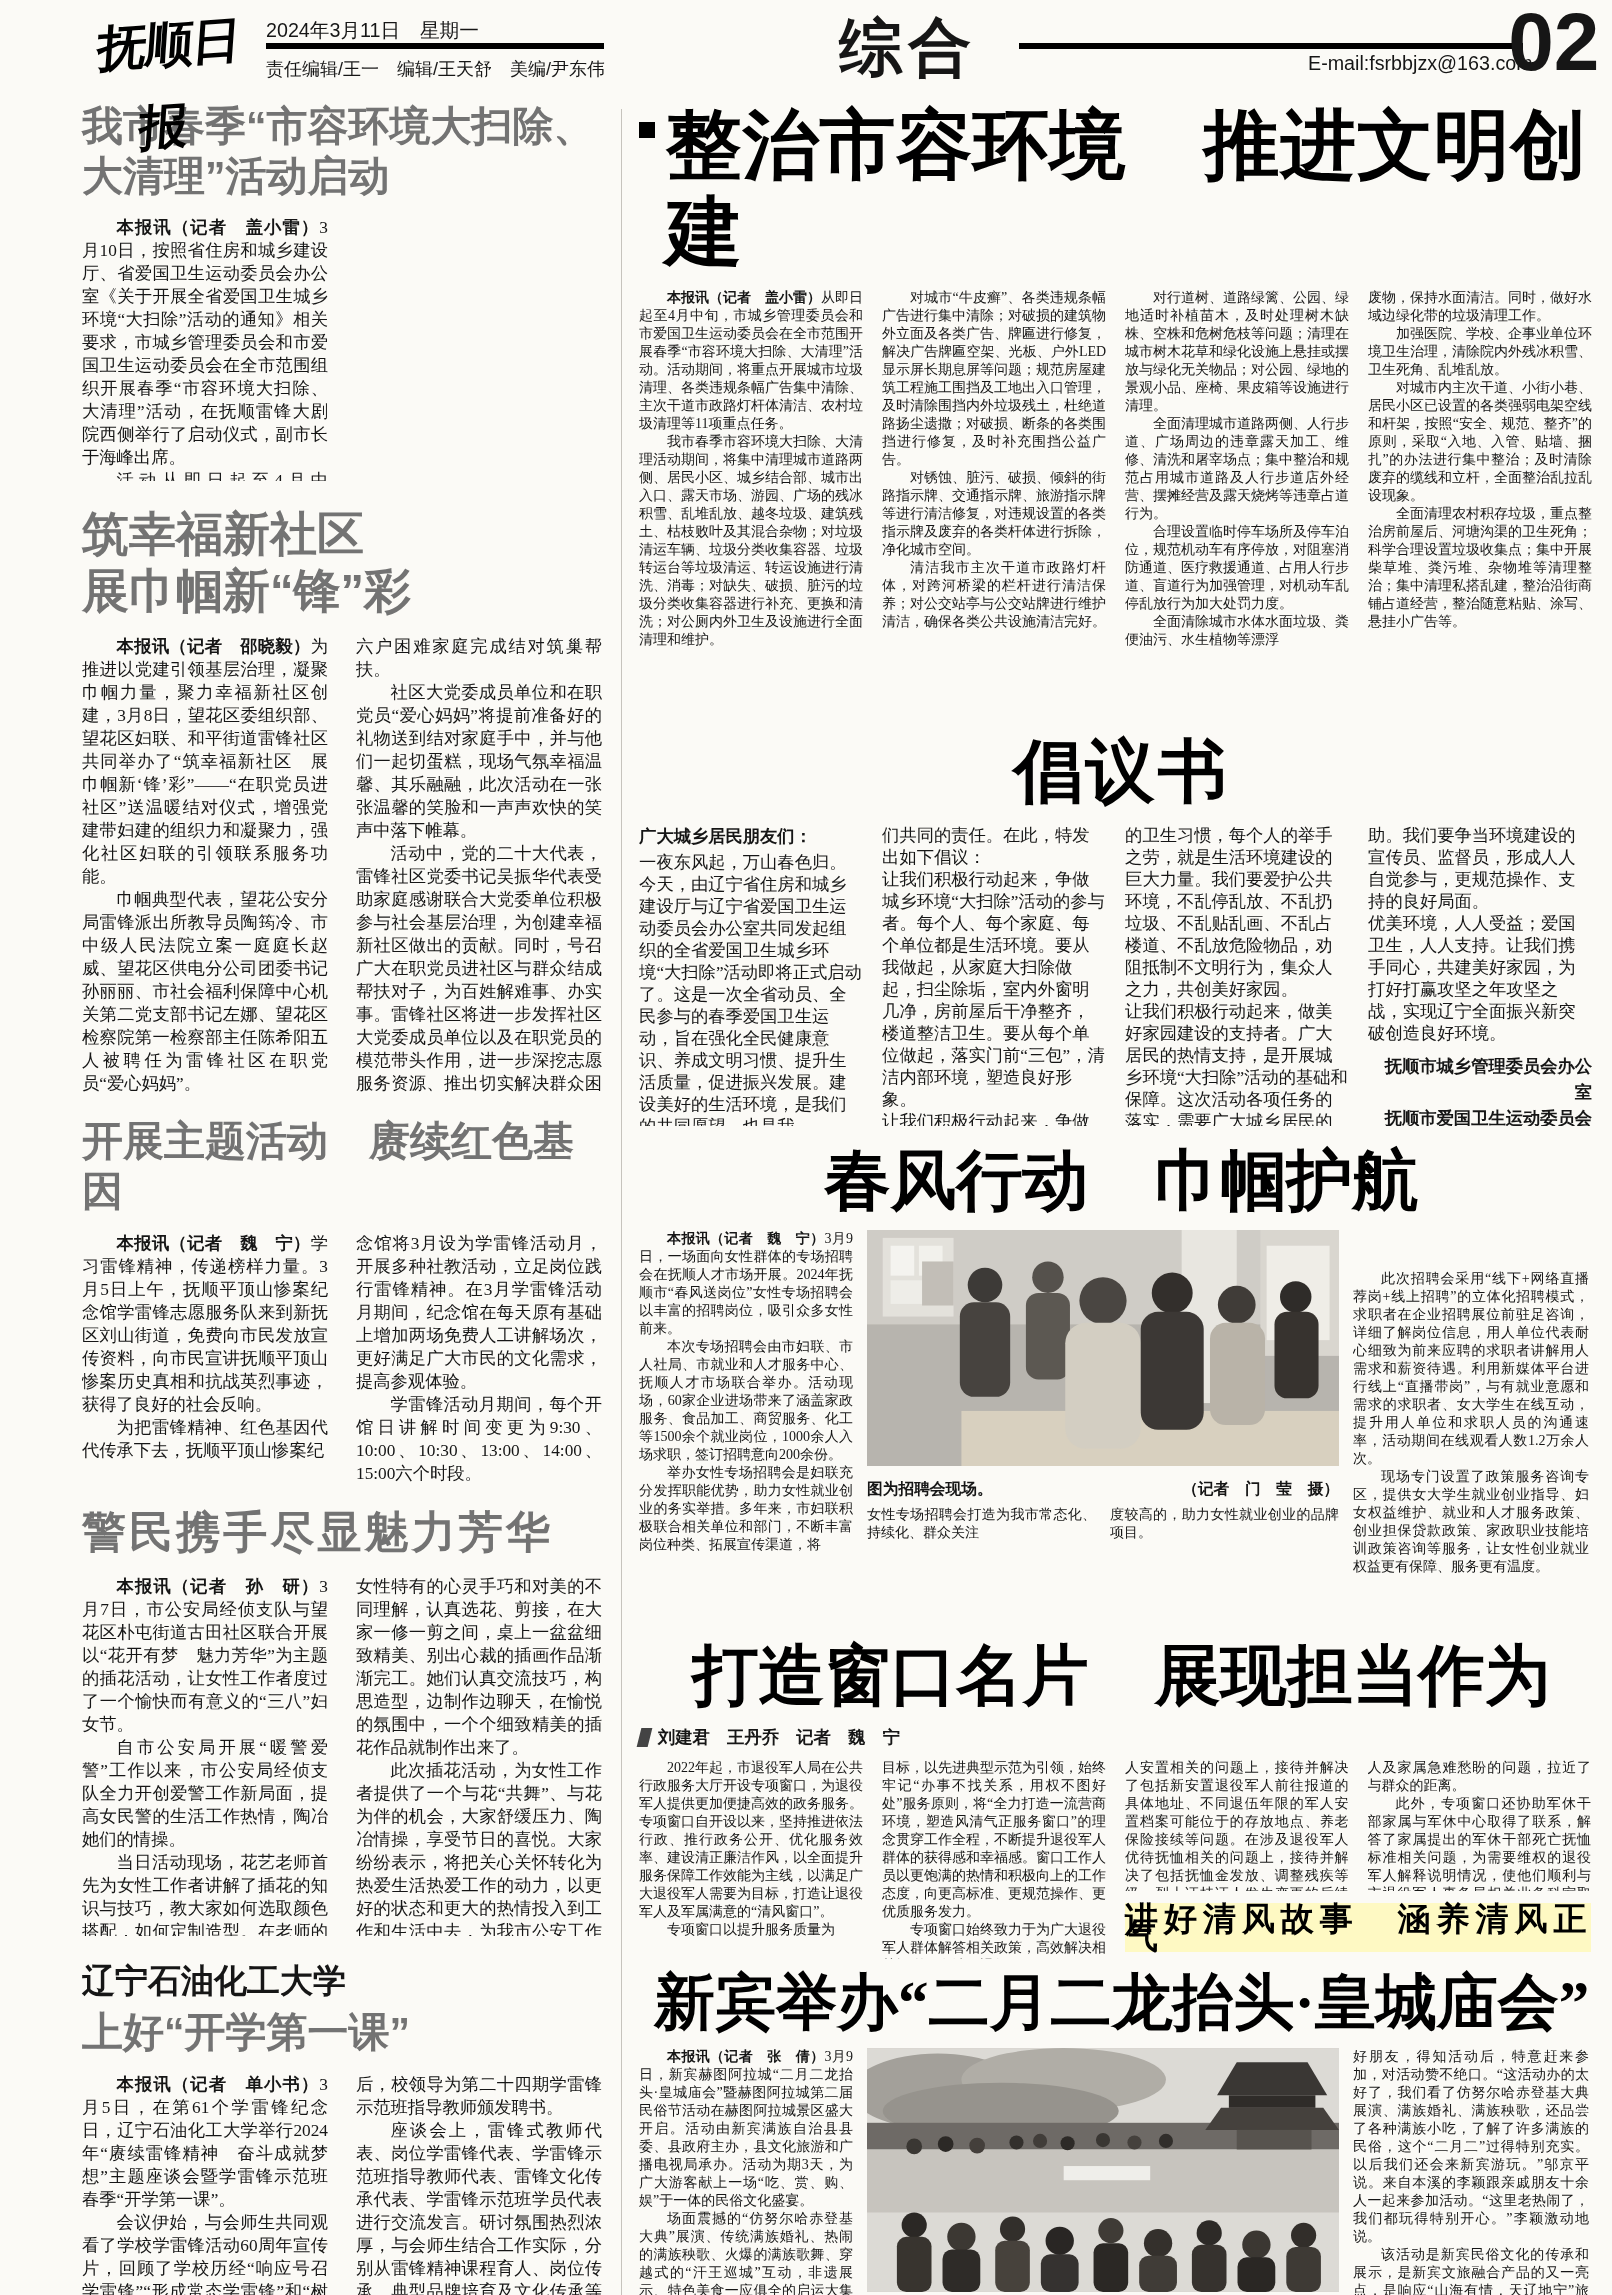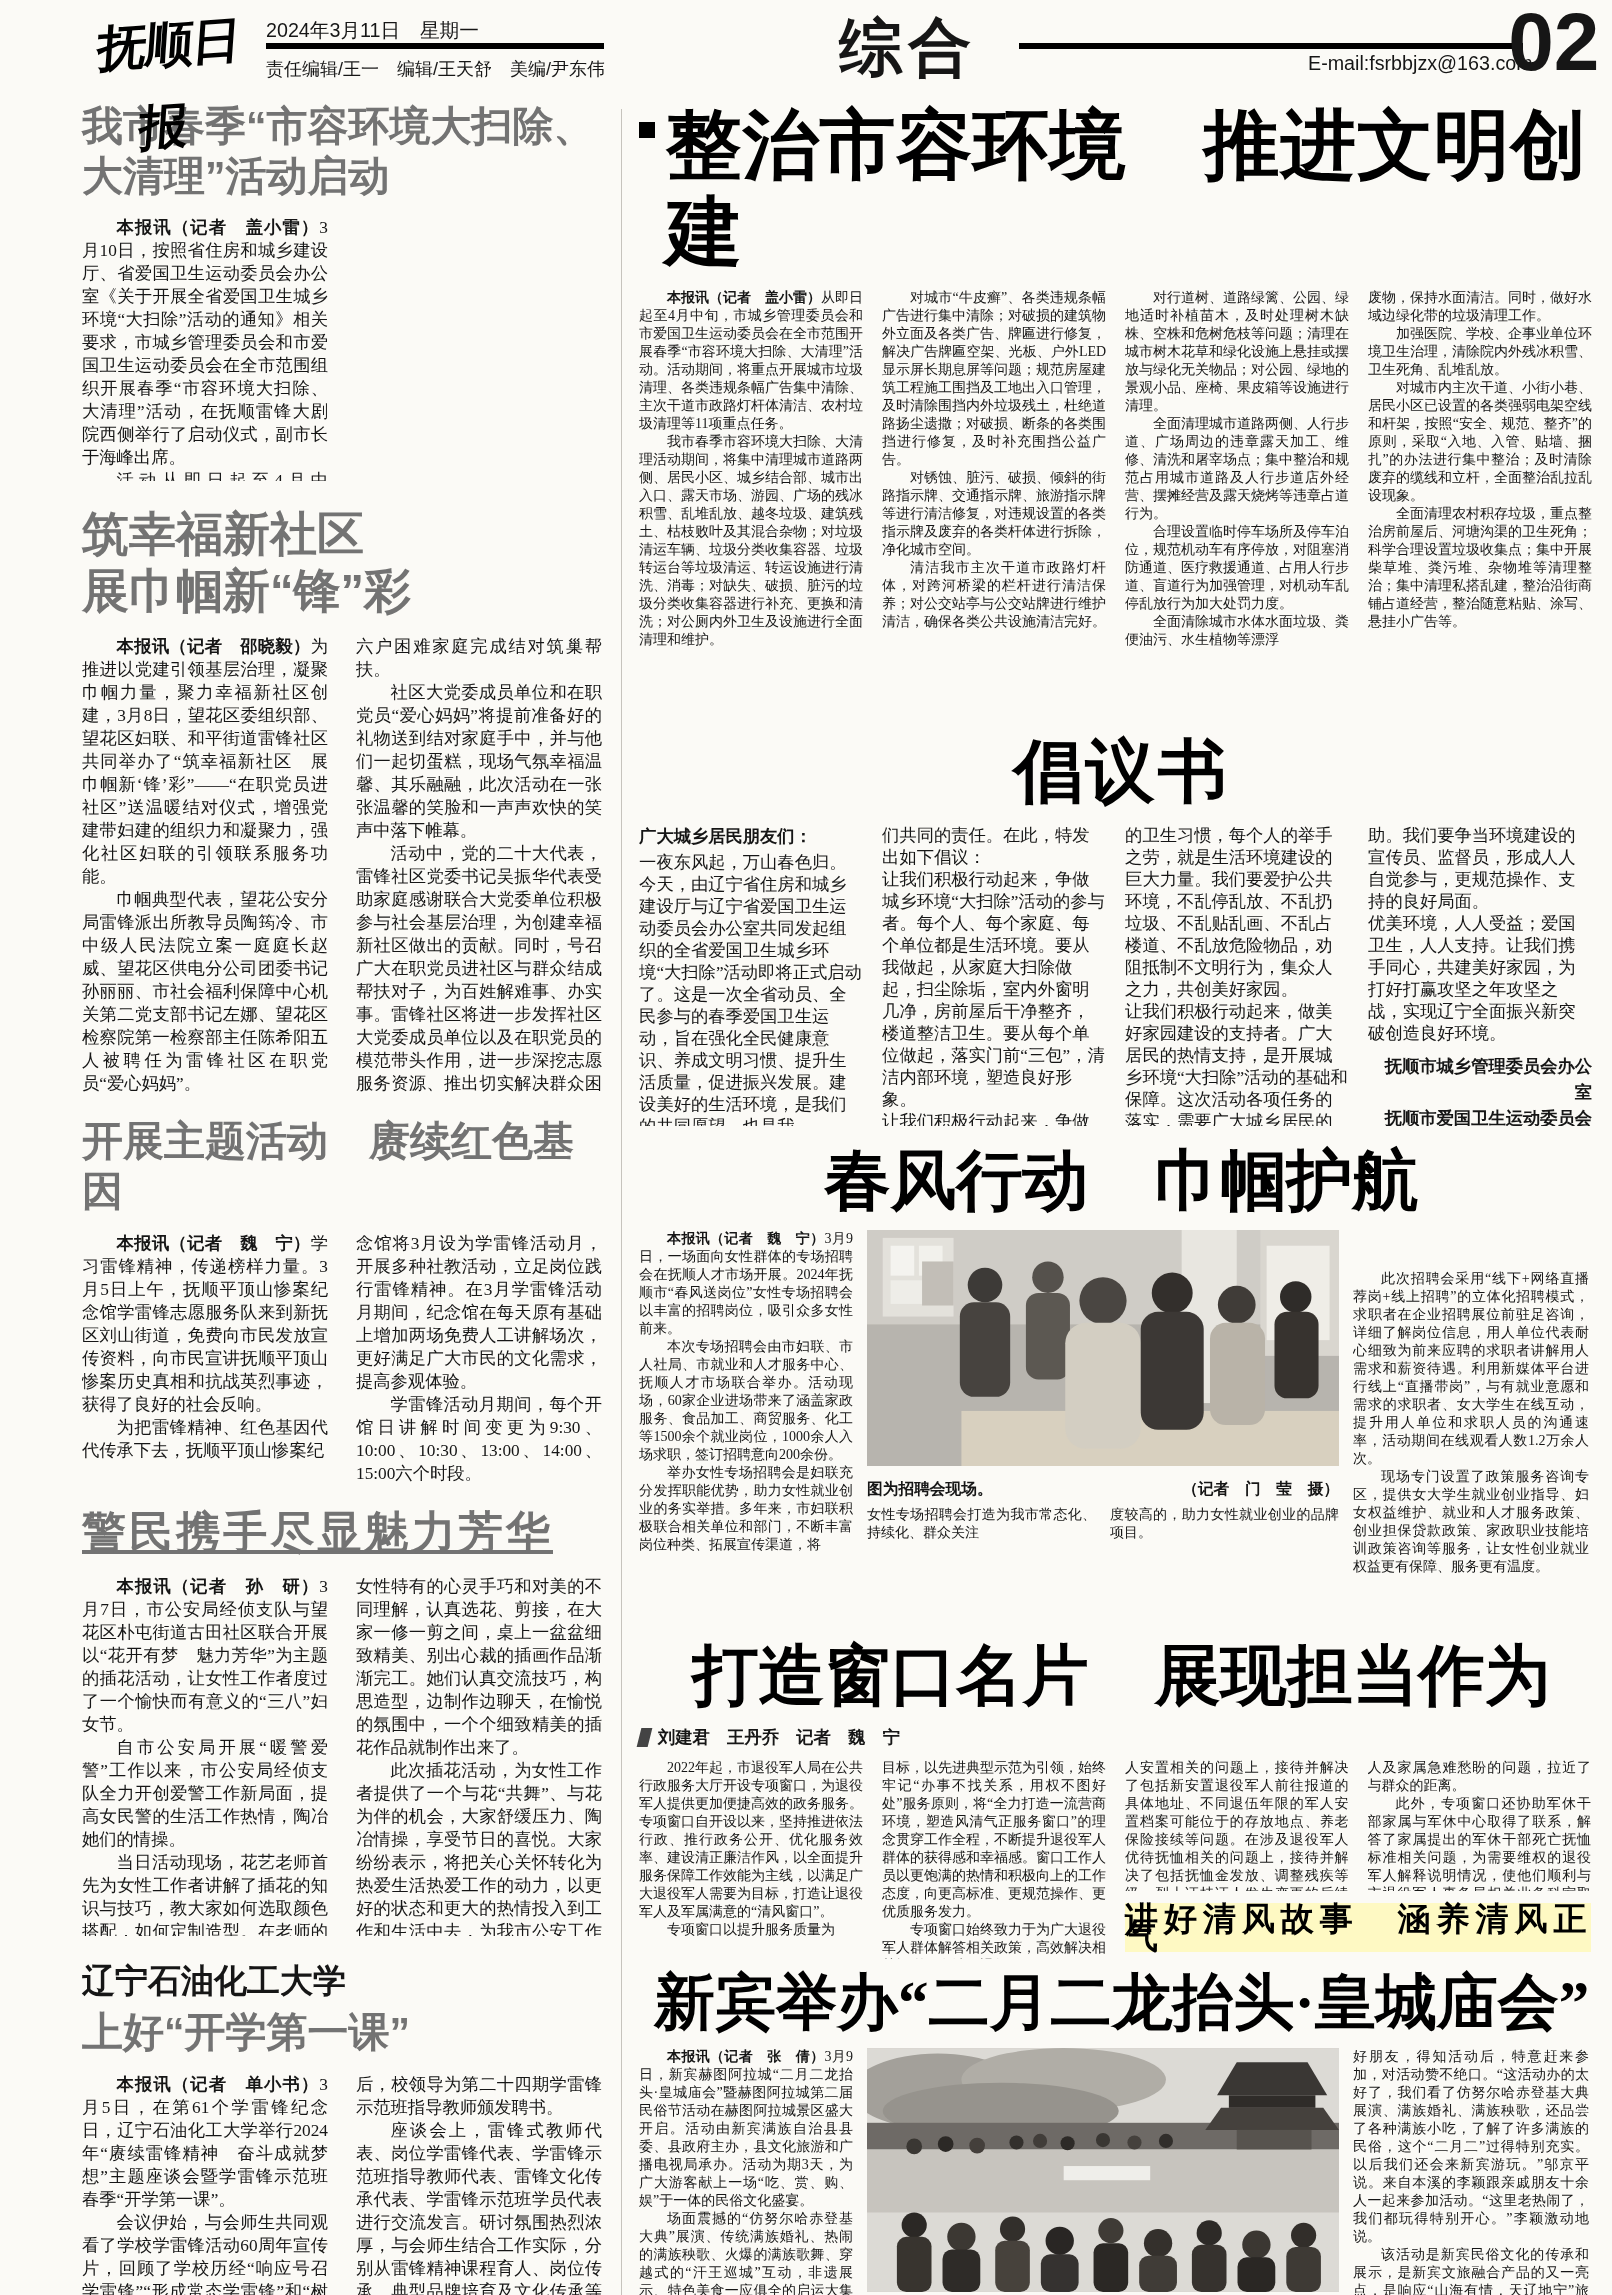--- a/index.html
+++ b/index.html
@@ -38,21 +38,21 @@
   .leftcol { width:520px; flex:none; }
   .vsep { width:0.8px; flex:none; background:#c6c3bd; margin:7.9px 17.3px 0 19px; }
   .rightcol { flex:1; min-width:0; }
 
   
   .l-art { margin-bottom:23.6px; }
   .l-title {
     font-family:"Liberation Sans","DejaVu Sans",sans-serif; font-weight:bold;
     color:#737373; line-height:1.22; margin-bottom:15.7px;
   }
-  .t52 { font-size:41px; } .t56 { font-size:44px; letter-spacing:3.1px;text-decoration:underline; } .t60 { font-size:47px; }
+  .t52 { font-size:41px; } .t56 { font-size:44px; letter-spacing:3.1px; } .t60 { font-size:47px; }
   .kicker { font-family:"Liberation Sans",sans-serif; font-weight:bold; font-size:33px; margin-bottom:3.1px; }
   .lbody { display:flex; gap:28px; font-size:17.3px; line-height:23px; text-align:justify; }
   .lcol { width:246px; overflow:hidden; }
   .lbody p, .rbody p, .subcol p { text-indent:2em; }
   .lbody p.noindent, .rbody p.noindent, .subcol p.noindent { text-indent:0; }
   .h336{height:265px;} .h580{height:457px;} .h318{height:250px;align-items:flex-end;} .h458{height:361px;} .h412{height:324px;}
 
   
   .mainhead { display:flex; align-items:flex-start; margin-top:1px; }
   .sq { width:15.7px; height:15.7px; background:#000; margin:20.5px 11px 0 0; flex:none; }

